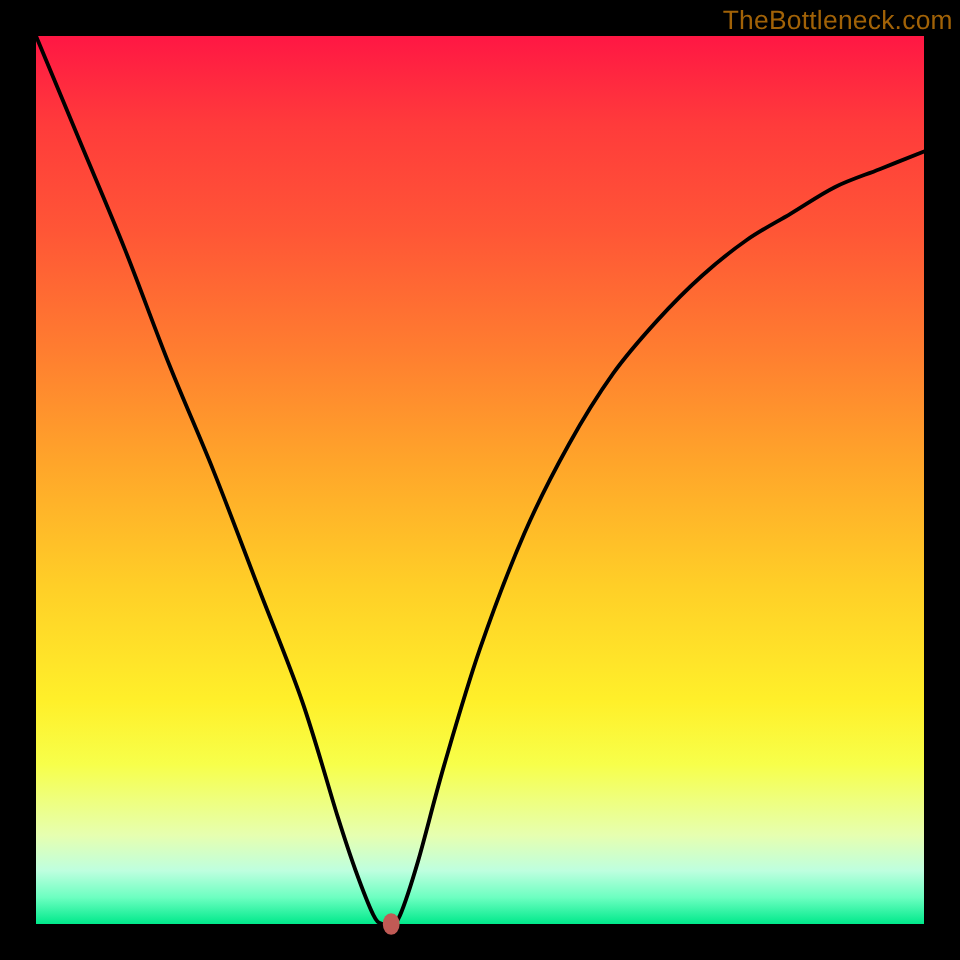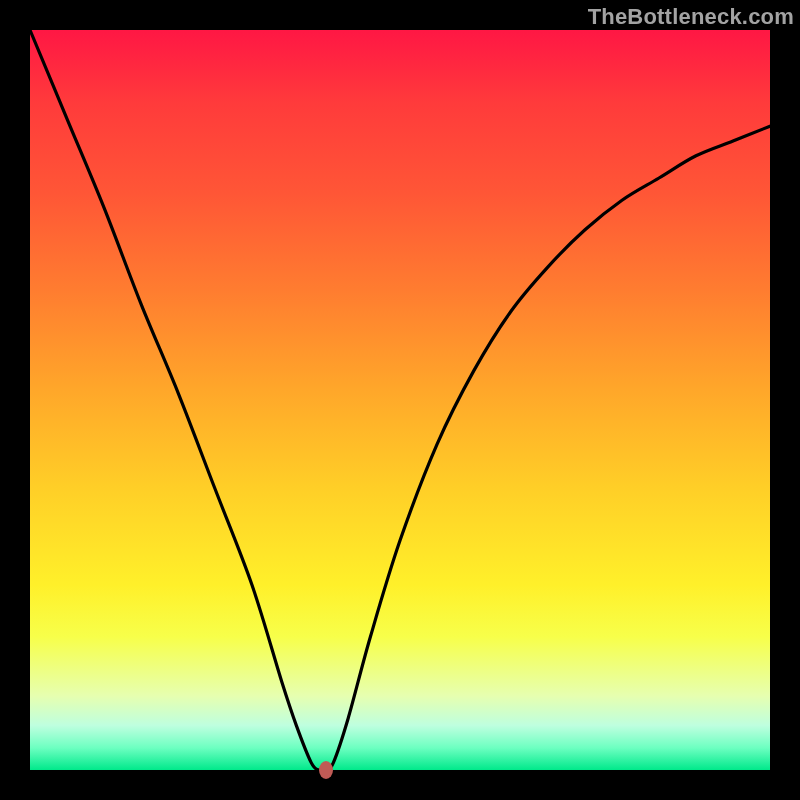--- a/index.html
+++ b/index.html
@@ -36,23 +36,23 @@
       #e6ffb0 90%,
       #beffdf 94%,
       #6dffc1 97%,
       #00e98b 100%
     );
   }
   .watermark {
     position: absolute;
     top: 4px;
     right: 6px;
-    color: #a3a3a3;
+    color: #a16207;
     font-size: 22px;
-    font-weight: 700;
+    font-weight: 400;
     letter-spacing: 0.2px;
     user-select: none;
   }
   svg.curve {
     position: absolute;
     left: 0;
     top: 0;
     width: 740px;
     height: 740px;
     overflow: visible;

